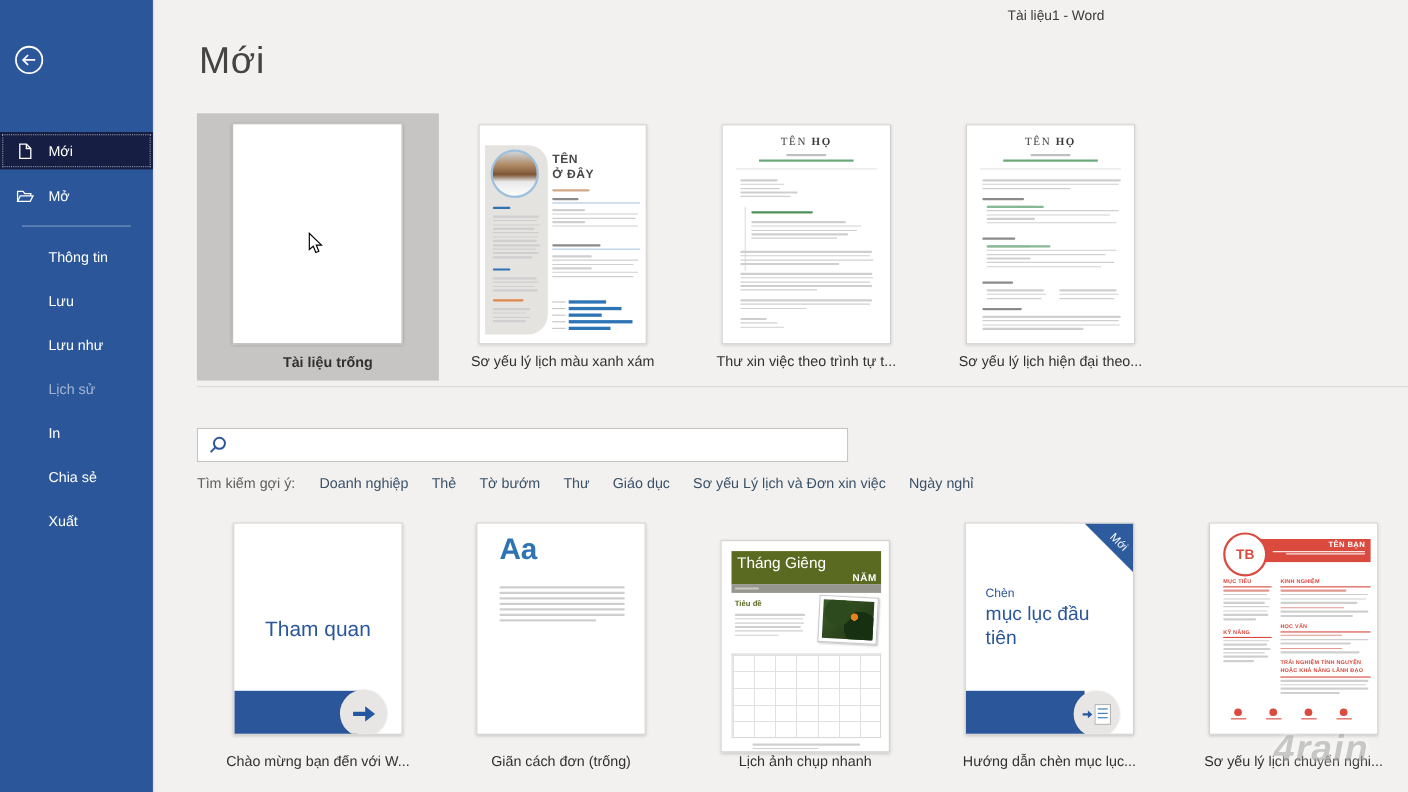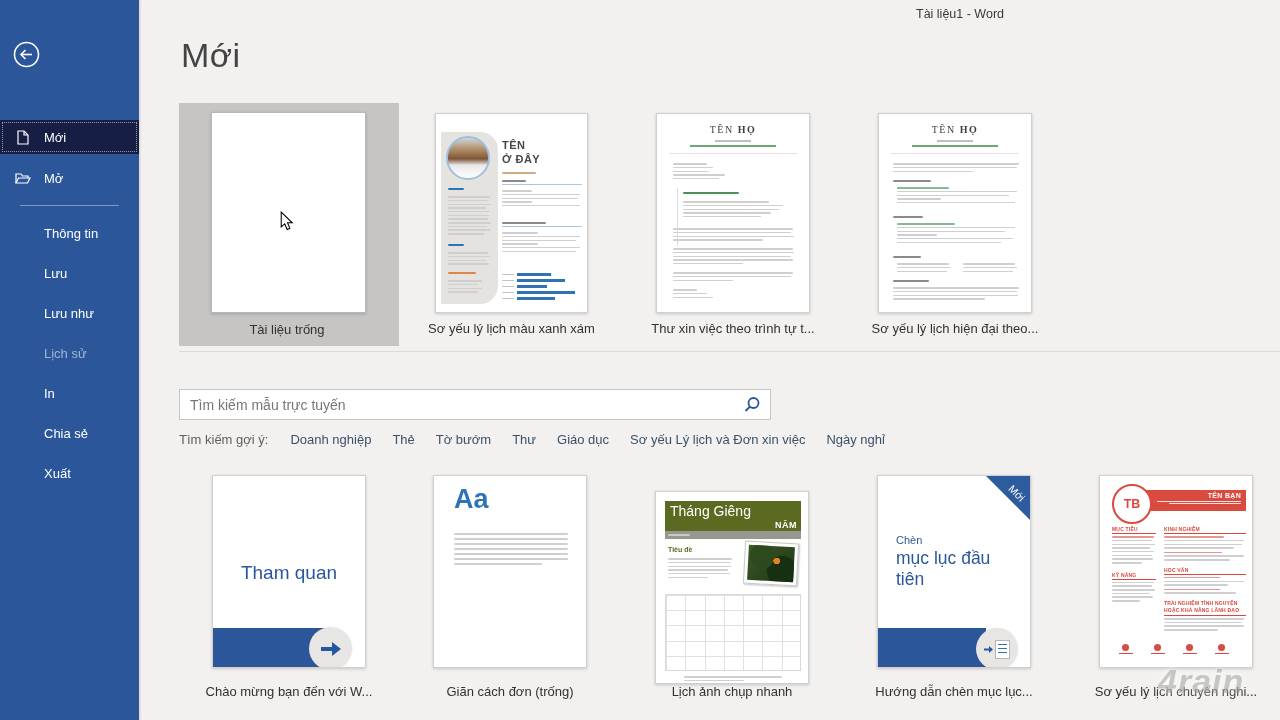--- a/index.html
+++ b/index.html
@@ -152,21 +152,21 @@
       <span class="lbl">Chia sẻ</span>
     </div>
 </div>
 
 <div class="doc-title">Tài liệu1 - Word</div>
 
 <div class="heading">Mới</div>
 
 <div class="sel-box">
   <div class="page" style="left:32px;top:9px;width:155px;height:201px;border-color:#b9b7b5;"></div>
-  <div class="caption" style="left:0;top:219px;width:216px;">Tài liệu trống</div>
+  <div class="caption" style="left:11px;top:219px;width:216px;font-weight:bold;">Tài liệu trống</div>
 </div>
 
 <div class="page" style="left:435px;top:113px;width:153px;height:200px;">
   <div class="rb-panel"></div>
   <div class="rb-photo"></div>
   <div class="rb-name">
     <div>TÊN</div>
     <div>Ở ĐÂY</div>
   </div>
   <div class="lines thin" style="left:66px;top:56px;width:34px;">
@@ -361,21 +361,20 @@
       <div class="pl" style="width: 124px;"></div>
       <div class="pl" style="width: 125px;"></div>
       <div class="pl" style="width: 92px;"></div>
     </div>
 </div>
 <div class="caption" style="left:862px;top:321px;width:186px;">Sơ yếu lý lịch hiện đại theo...</div>
 
 <div class="row-divider"></div>
 
 <div class="search-box">
-  <input type="text" placeholder="Tìm kiếm mẫu trực tuyến" style="">
   <div class="search-btn">
     <svg width="18" height="18" viewBox="0 0 18 18">
       <circle cx="10.5" cy="7" r="5" fill="none" stroke="#2b579a" stroke-width="1.8"></circle>
       <line x1="7" y1="10.5" x2="2.5" y2="15" stroke="#2b579a" stroke-width="1.8"></line>
     </svg>
   </div>
 </div>
 
 <div class="suggest">
   <span class="sg-label">Tìm kiếm gợi ý:</span>

